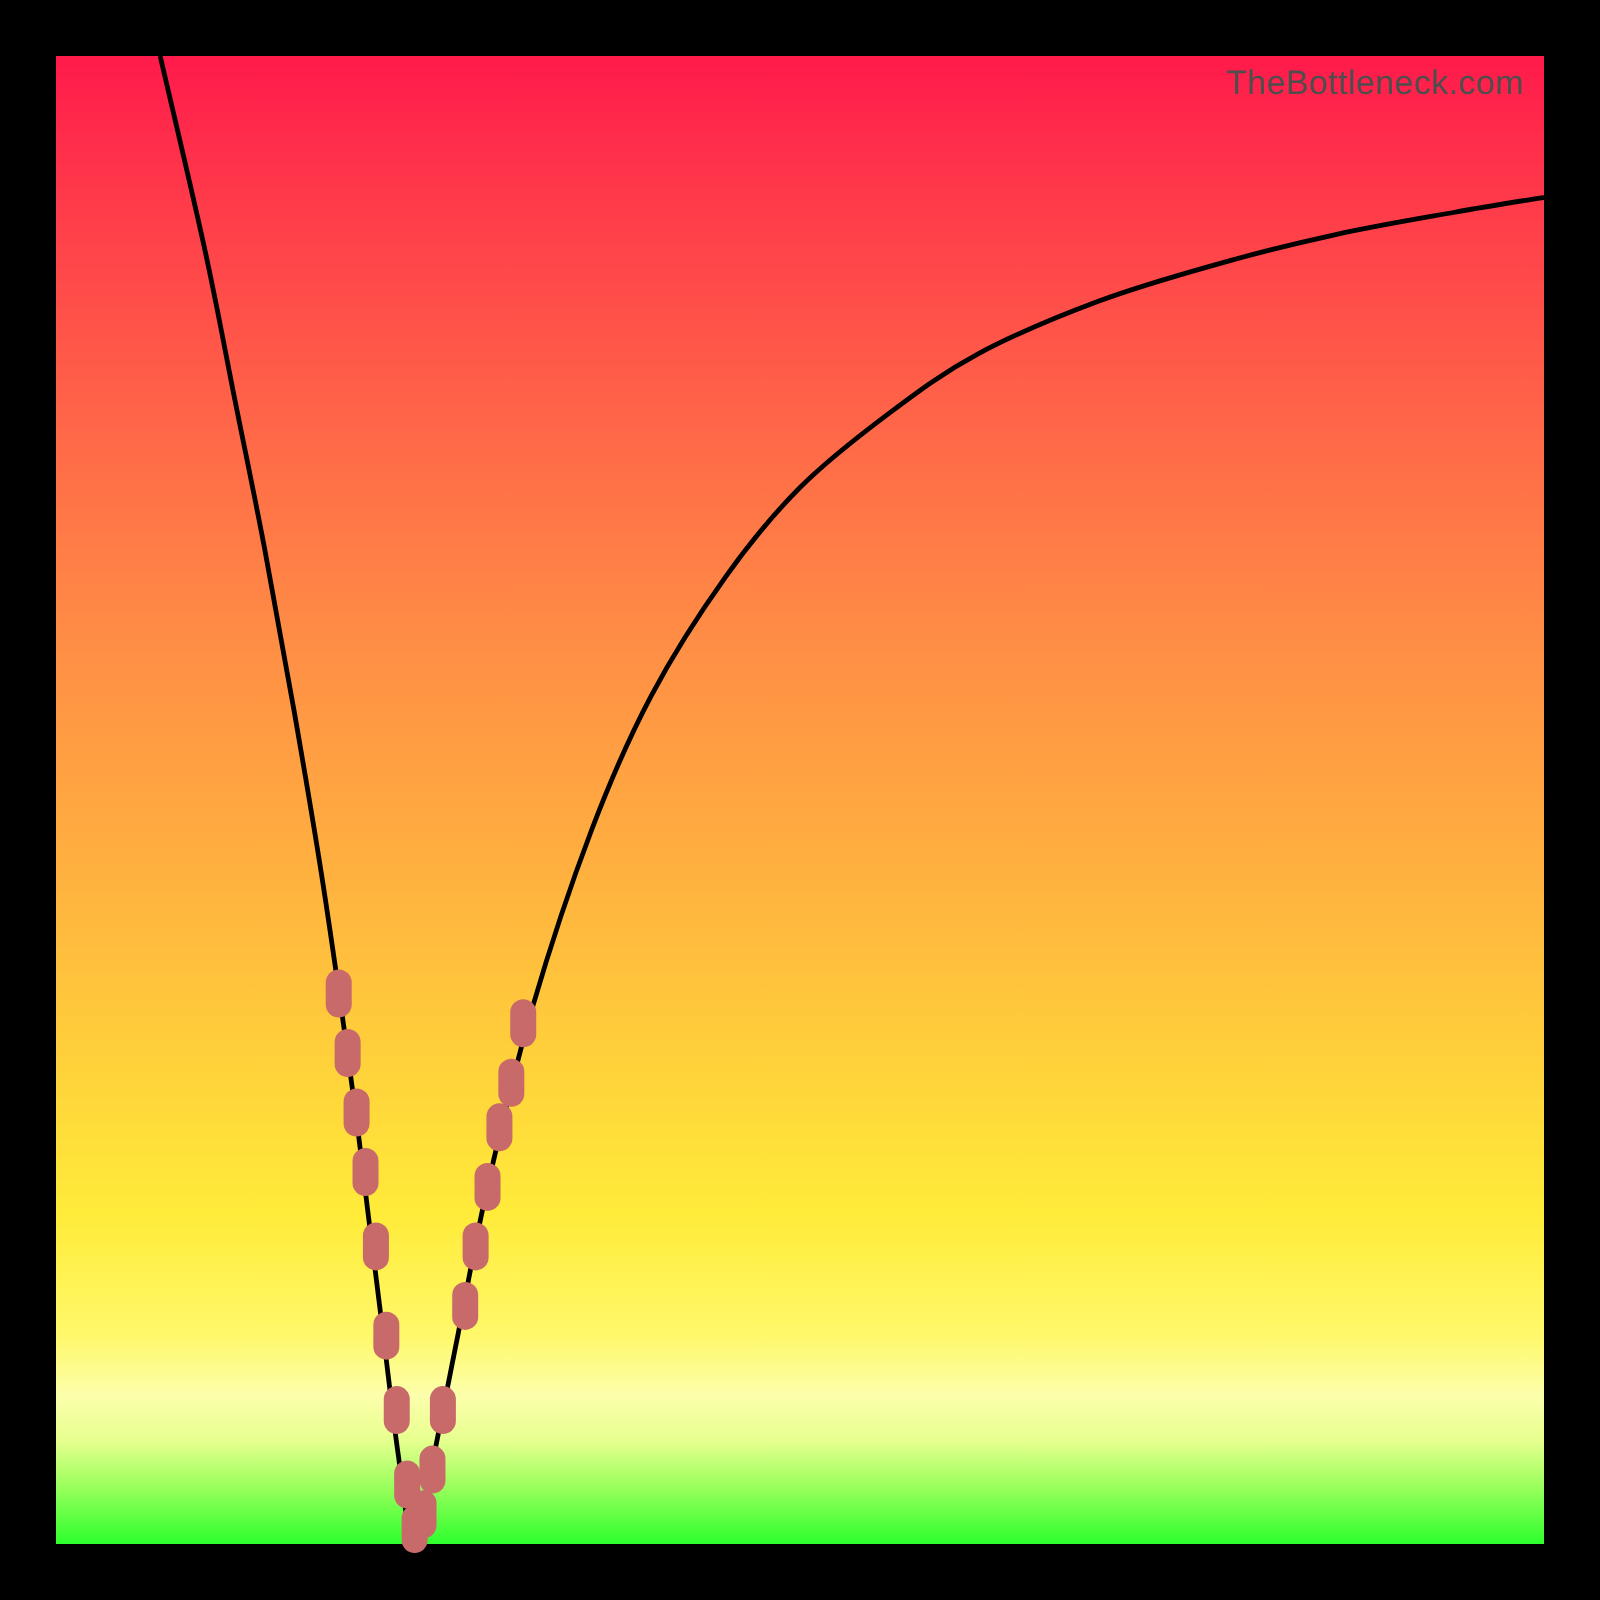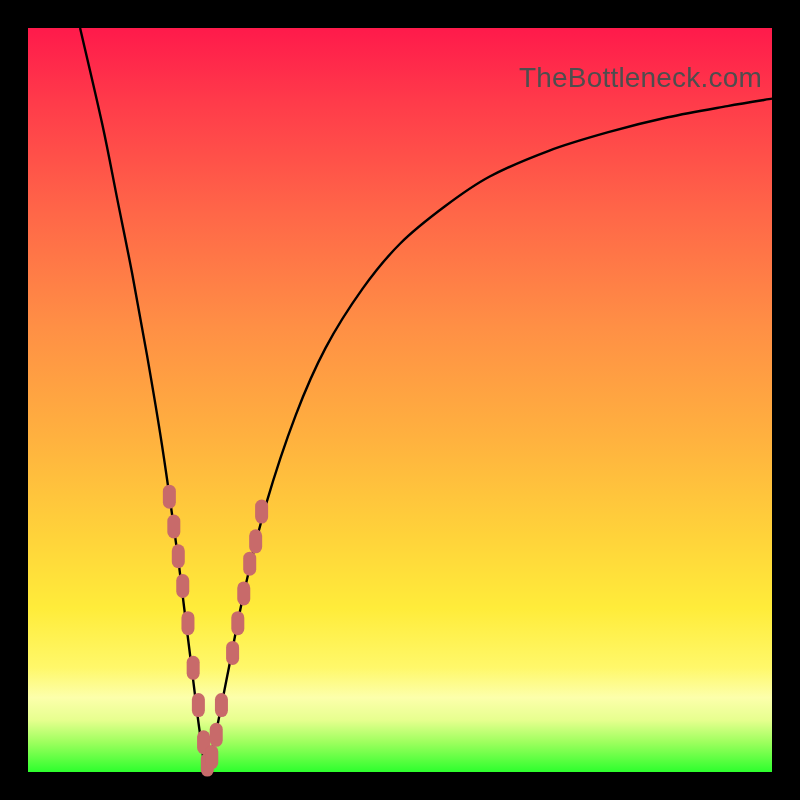--- a/index.html
+++ b/index.html
@@ -38,25 +38,24 @@
       #e7ff8f 93%,
       #9eff5e 96%,
       #2dff2d 100%
     );
   }
   .watermark {
     position: absolute;
     top: 4px;
     right: 10px;
     color: #4e4e4e;
-    font-size: 28px;
+    font-size: 17px;
     font-weight: 500;
     letter-spacing: 0.2px;
     user-select: none;
-    margin-top: 30px;
   }
   svg.curve {
     position: absolute;
     left: 0;
     top: 0;
     width: 744px;
     height: 744px;
     overflow: visible;
   }
 </style>

